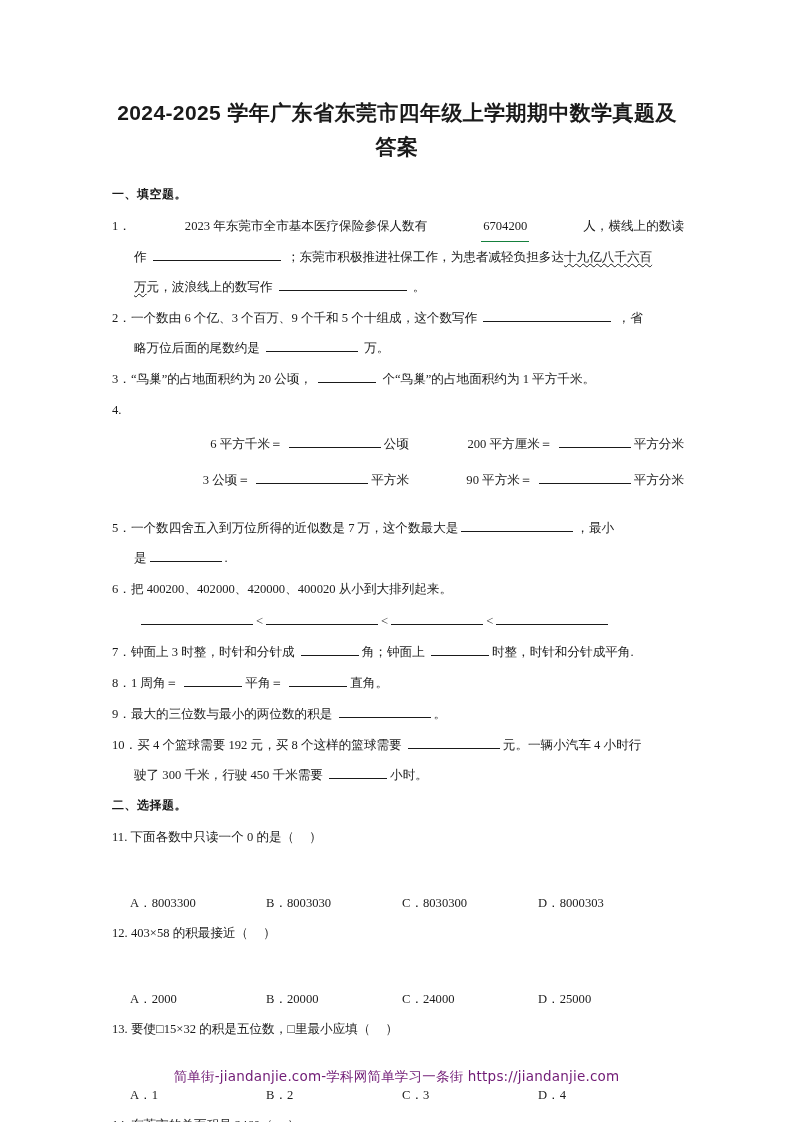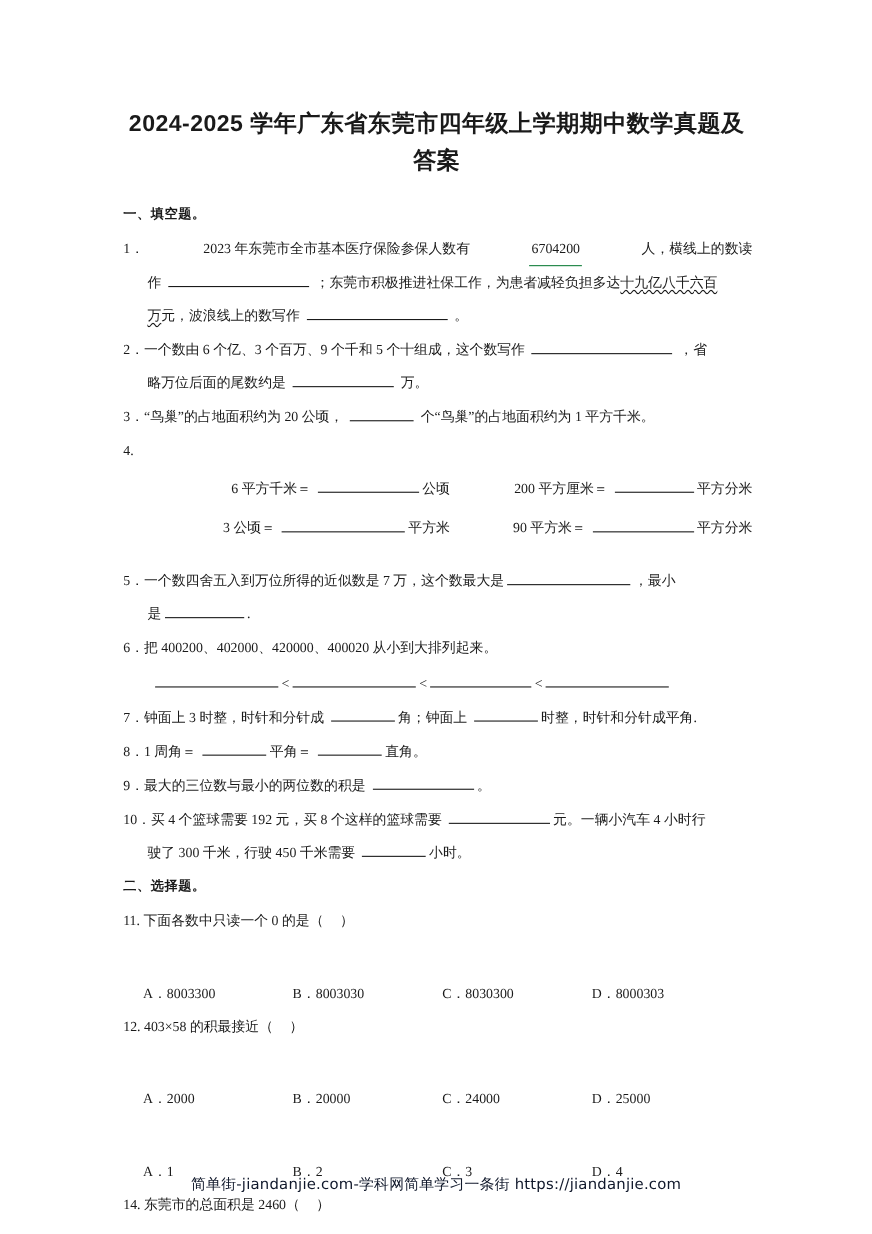--- a/index.html
+++ b/index.html
@@ -111,21 +111,21 @@
     width: 136px;
     white-space: nowrap;
   }
   .footer {
     position: absolute;
     left: 0;
     top: 1068px;
     width: 793px;
     text-align: center;
     font-size: 13.5px;
-    color: #0f172a;
+    color: #701a75;
     font-family: "DejaVu Sans", "Liberation Sans", sans-serif;
     letter-spacing: 0.2px;
   }
   .sp-sm { display: inline-block; width: 5px; }
 </style>
 </head>
 <body>
 
 <div class="page">
 
@@ -258,20 +258,24 @@
       <span>12.</span>
       <span>403×58 的积最接近（</span><span class="sp-sm"></span><span class="sp-sm"></span><span class="sp-sm"></span><span>）</span>
     </div>
     <div class="opt-row">
       <span class="opt"><span>A．</span><span>2000</span></span>
       <span class="opt"><span>B．</span><span>20000</span></span>
       <span class="opt"><span>C．</span><span>24000</span></span>
       <span class="opt"><span>D．</span><span>25000</span></span>
     </div>
 
+    <div class="q">
+      <span>13.</span>
+      <span>要使□15×32 的积是五位数，□里最小应填（</span><span class="sp-sm"></span><span class="sp-sm"></span><span class="sp-sm"></span><span>）</span>
+    </div>
     <div class="opt-row">
       <span class="opt"><span>A．</span><span>1</span></span>
       <span class="opt"><span>B．</span><span>2</span></span>
       <span class="opt"><span>C．</span><span>3</span></span>
       <span class="opt"><span>D．</span><span>4</span></span>
     </div>
 
     <div class="q">
       <span>14.</span>
       <span>东莞市的总面积是 2460（</span><span class="sp-sm"></span><span class="sp-sm"></span><span class="sp-sm"></span><span>）</span>

